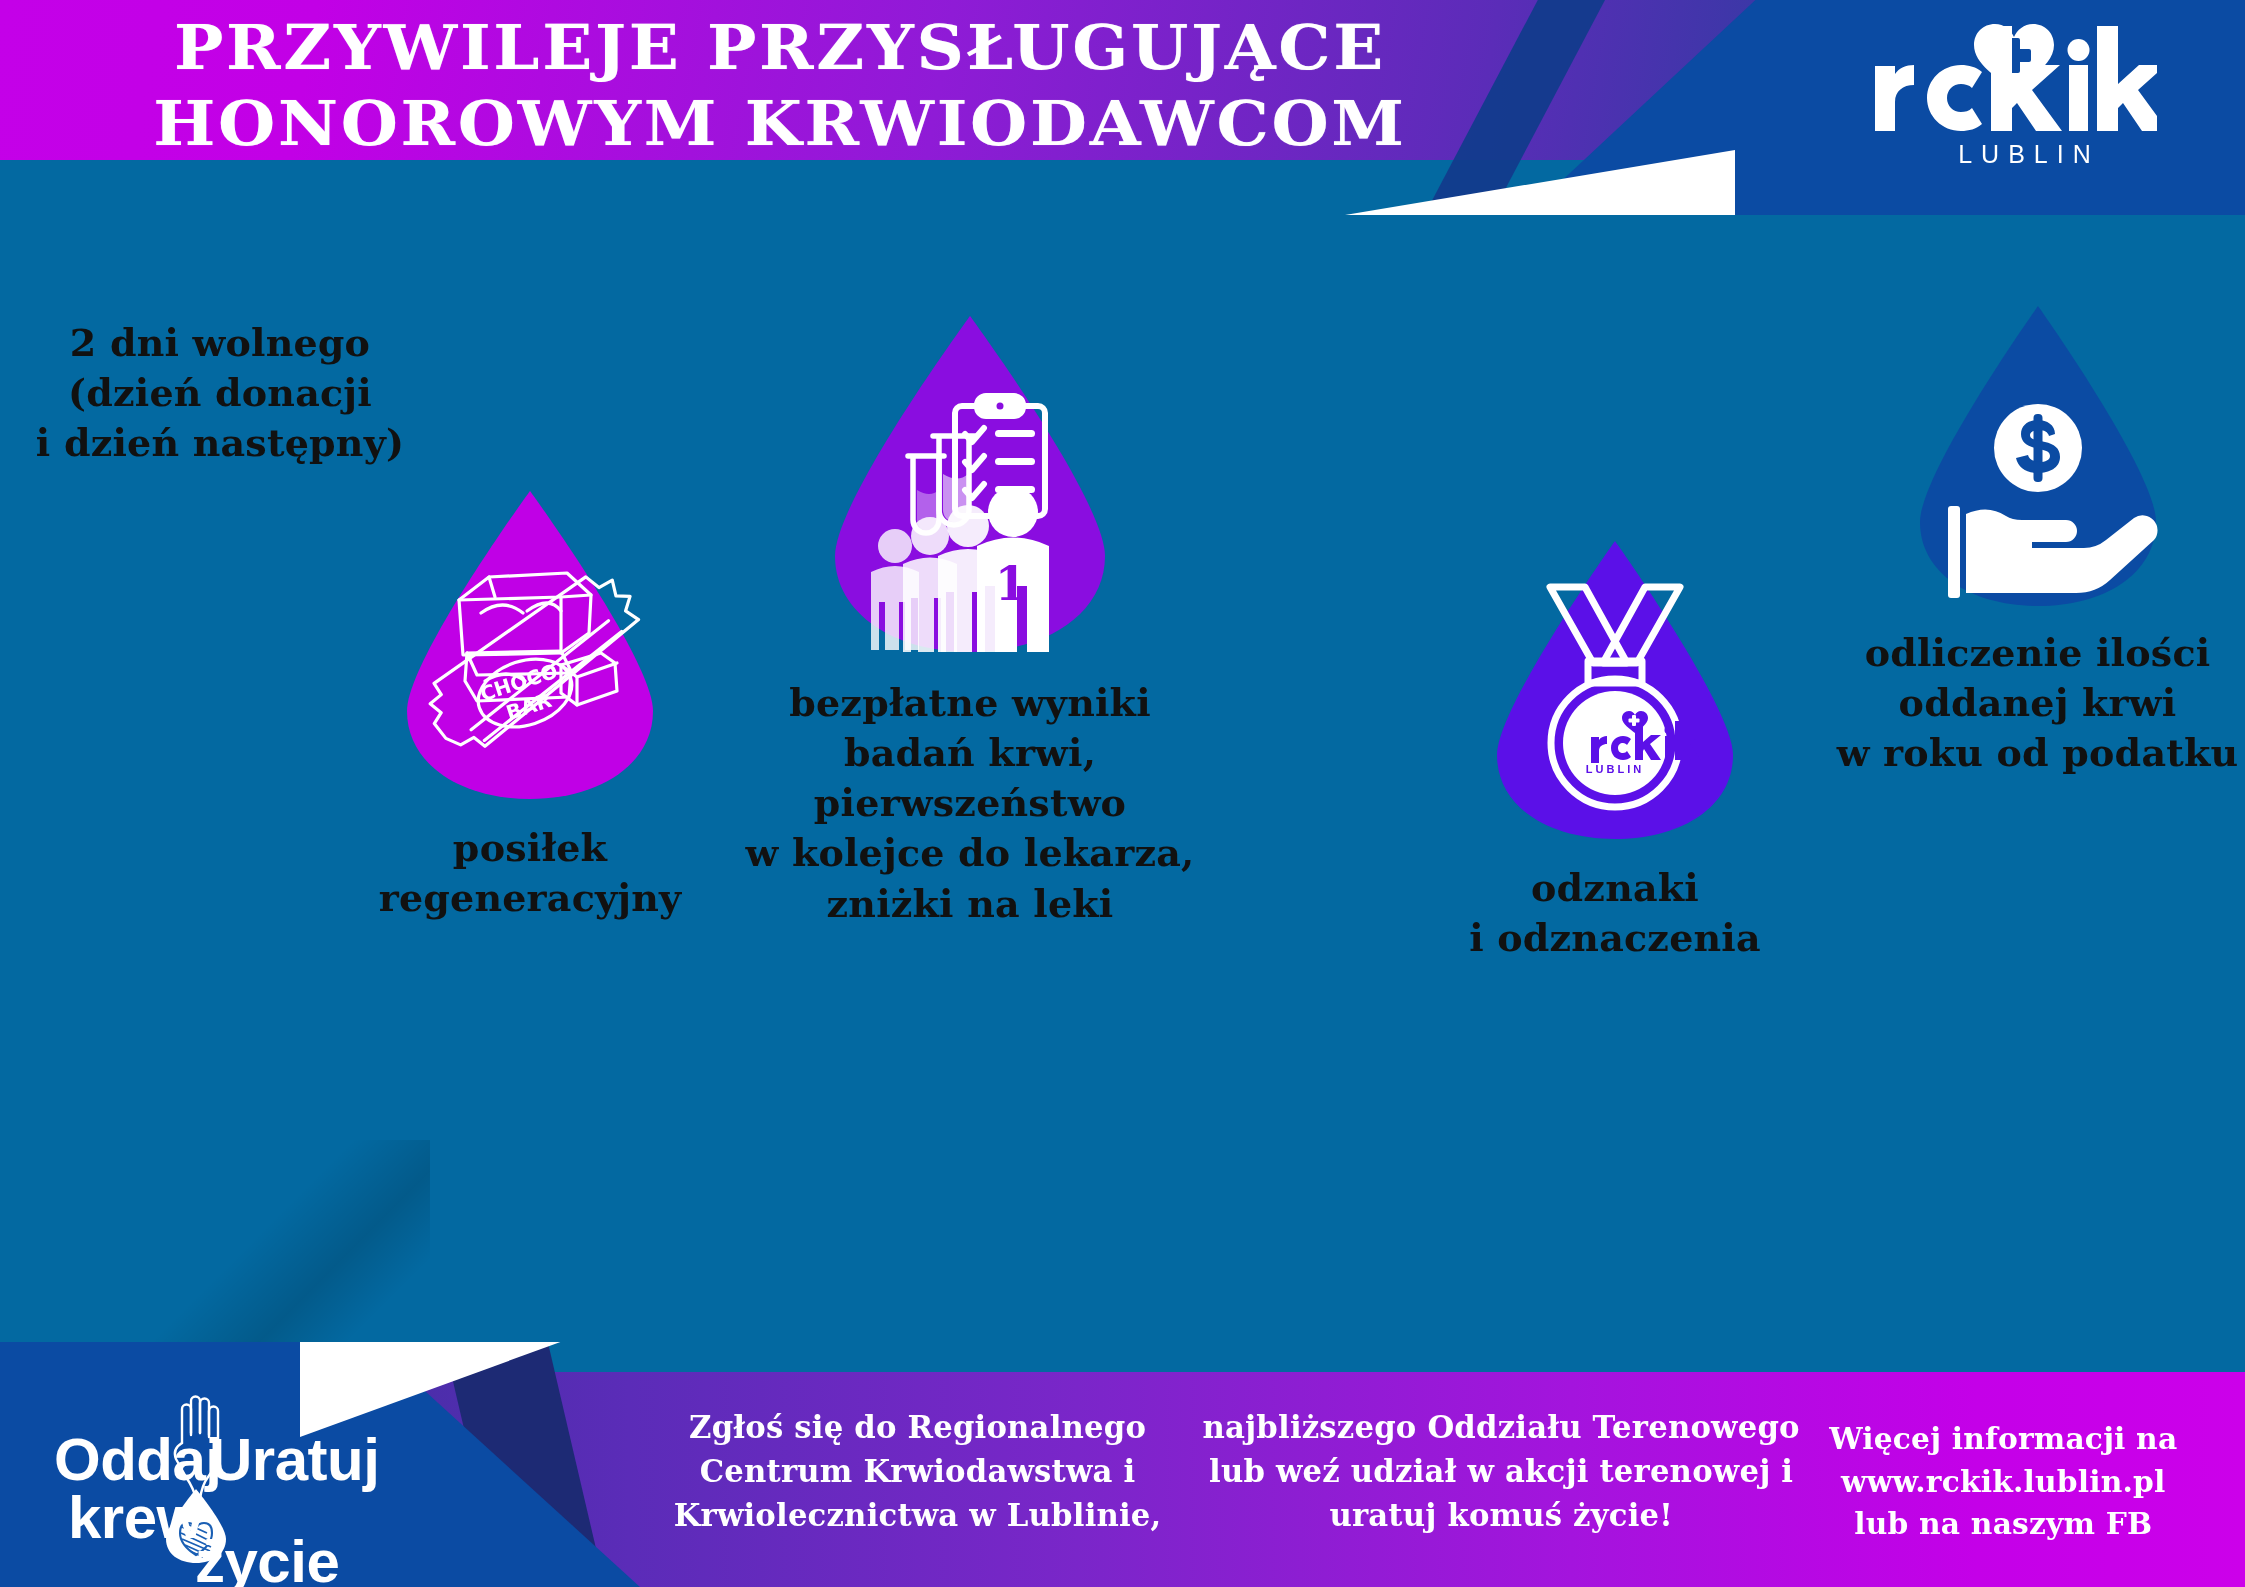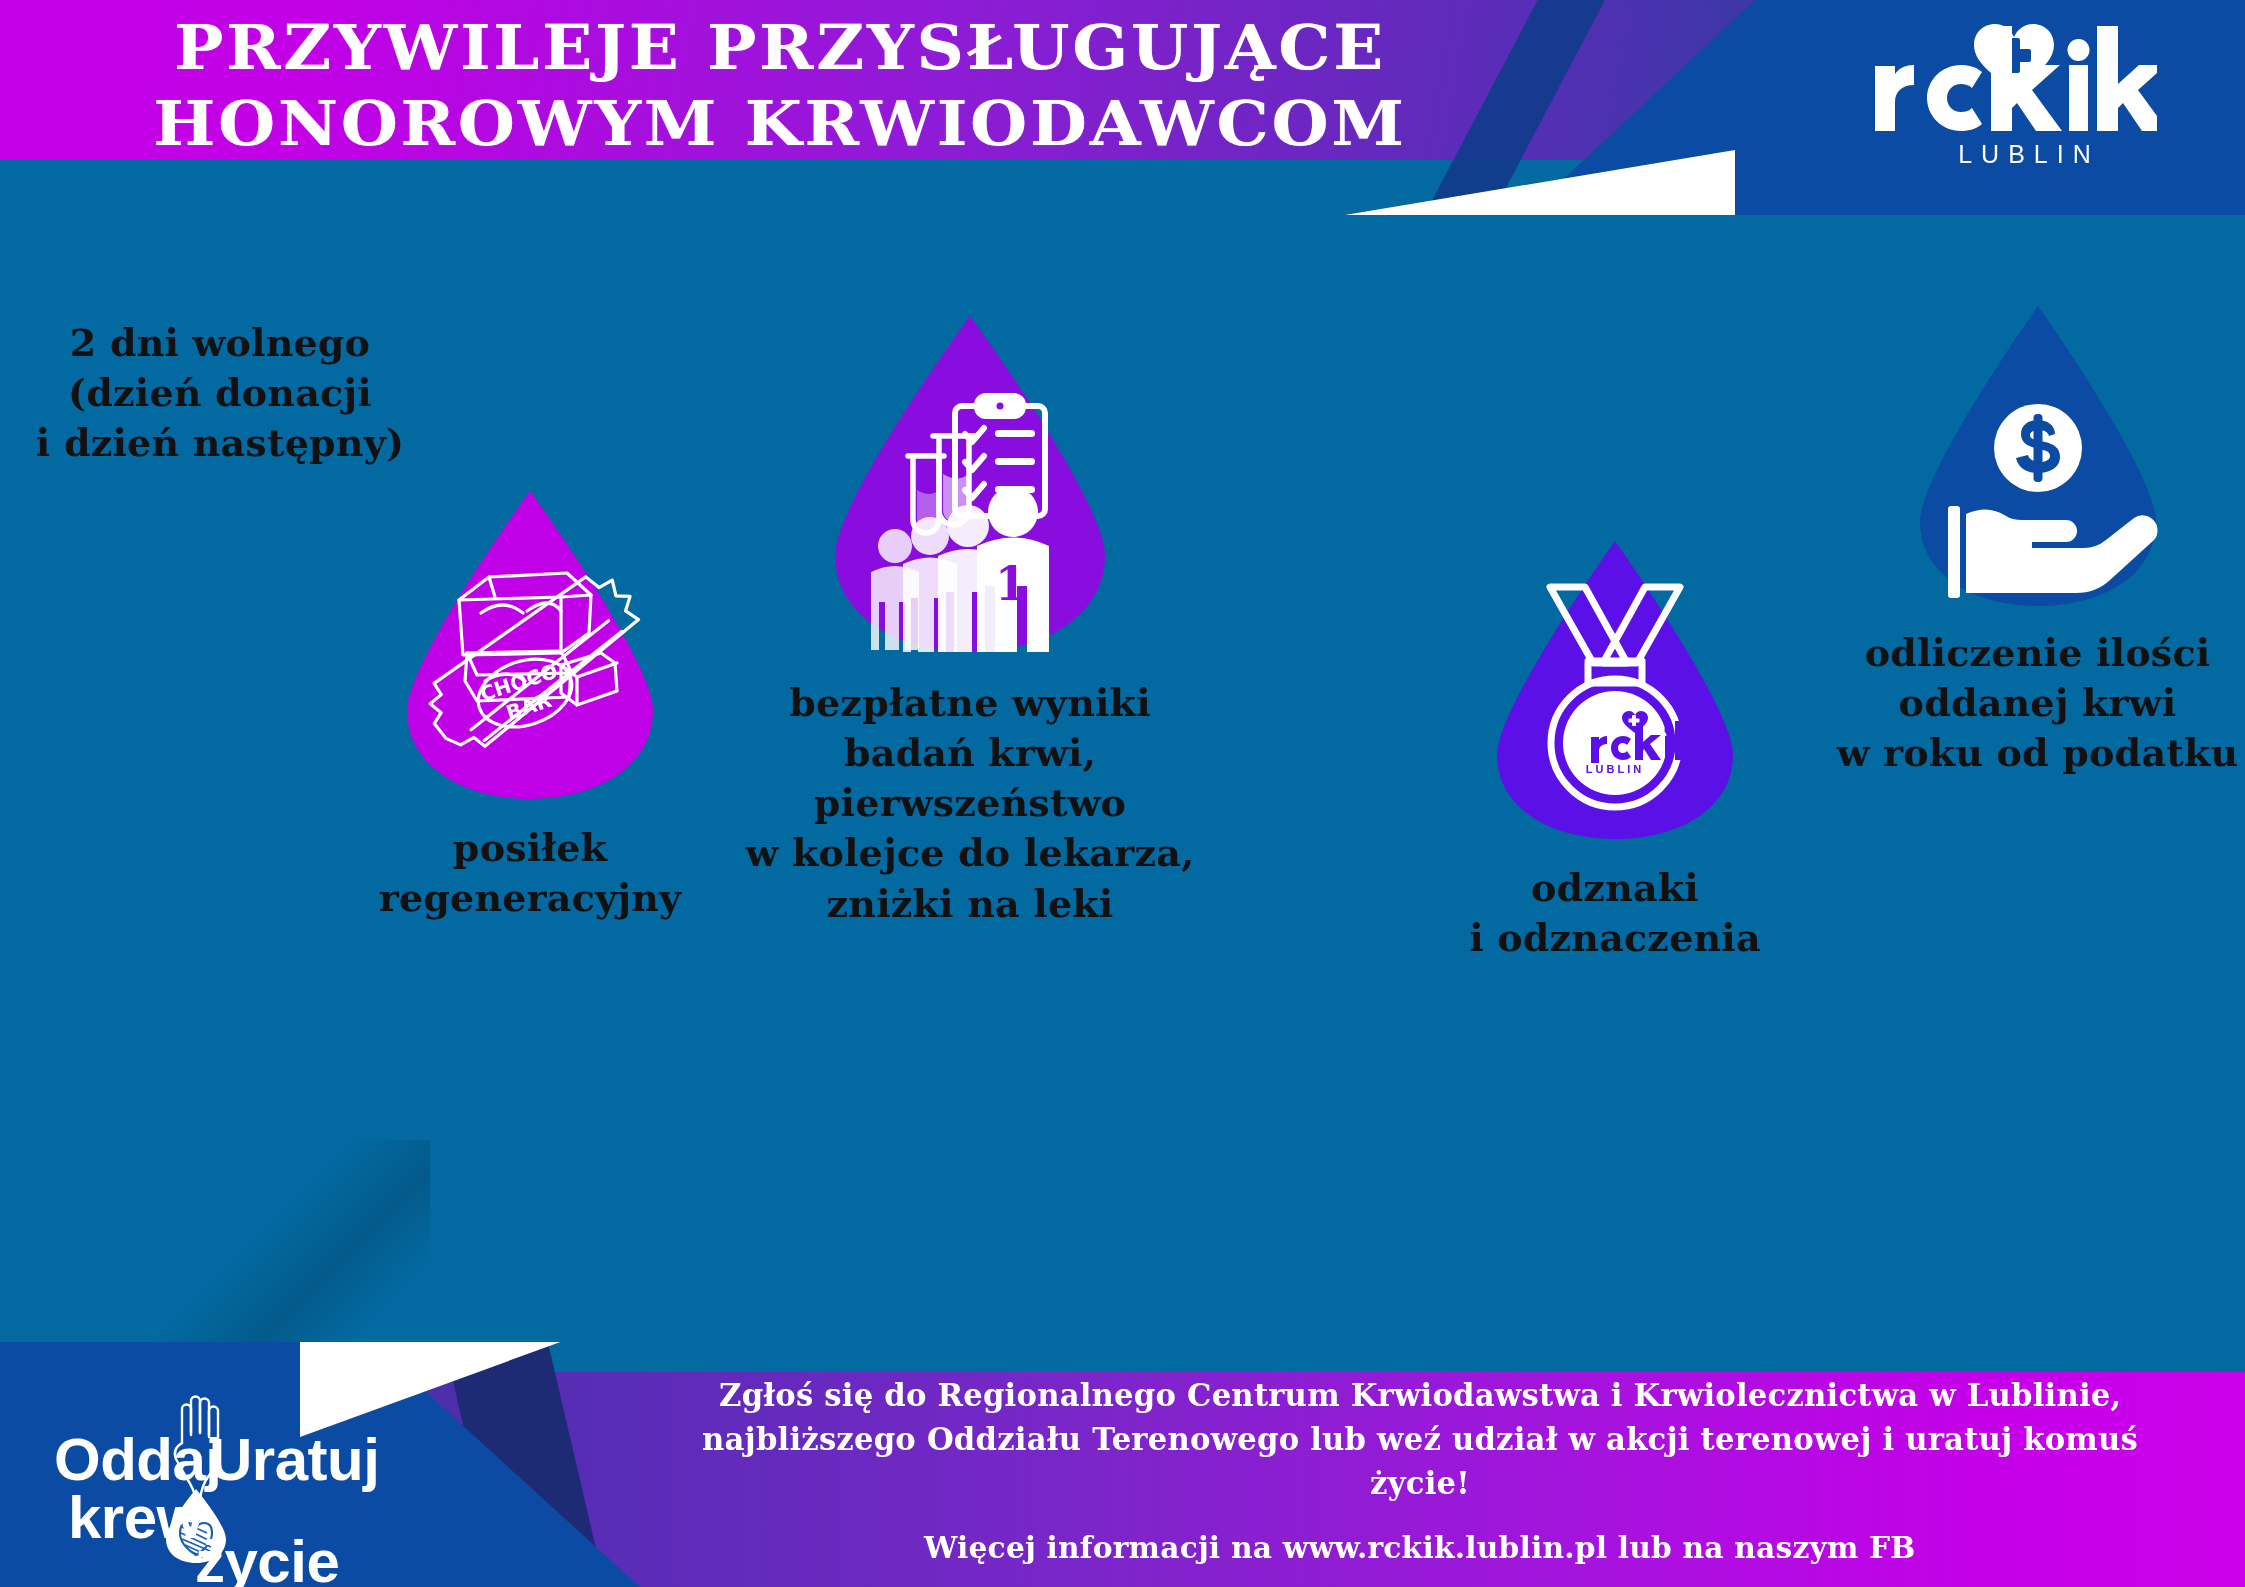--- a/index.html
+++ b/index.html
@@ -86,21 +86,21 @@
   .footer-blue-dark{
     position:absolute;left:345px;bottom:0;width:260px;height:245px;background:#1d2a74;
     clip-path:polygon(38% 0, 78% 0, 100% 100%, 60% 100%);
   }
   .footer-white-wedge{
     position:absolute;left:300px;bottom:150px;width:420px;height:95px;background:#ffffff;
     clip-path:polygon(0 0, 62% 0, 0 100%);
   }
   .footer-text{
     position:absolute;left:640px;bottom:0;width:1560px;height:232px;
-    display:flex;flex-direction:column;justify-content:center;align-items:center;
+    display:flex;flex-direction:row;justify-content:flex-end;align-items:center;
     color:#ffffff;text-align:center;
     font-family:"DejaVu Serif", serif;font-weight:700;
   }
   .footer-text .fl{font-size:31px;line-height:1.42;letter-spacing:.2px;transform:scaleX(.99);}
   .footer-text .fl.small{margin-top:22px;font-size:30px;}
 
   
   .oddaj{position:absolute;left:40px;bottom:22px;width:400px;height:180px;color:#ffffff;}
   .oddaj .word{
     position:absolute;font-family:"Liberation Sans",sans-serif;font-weight:600;

